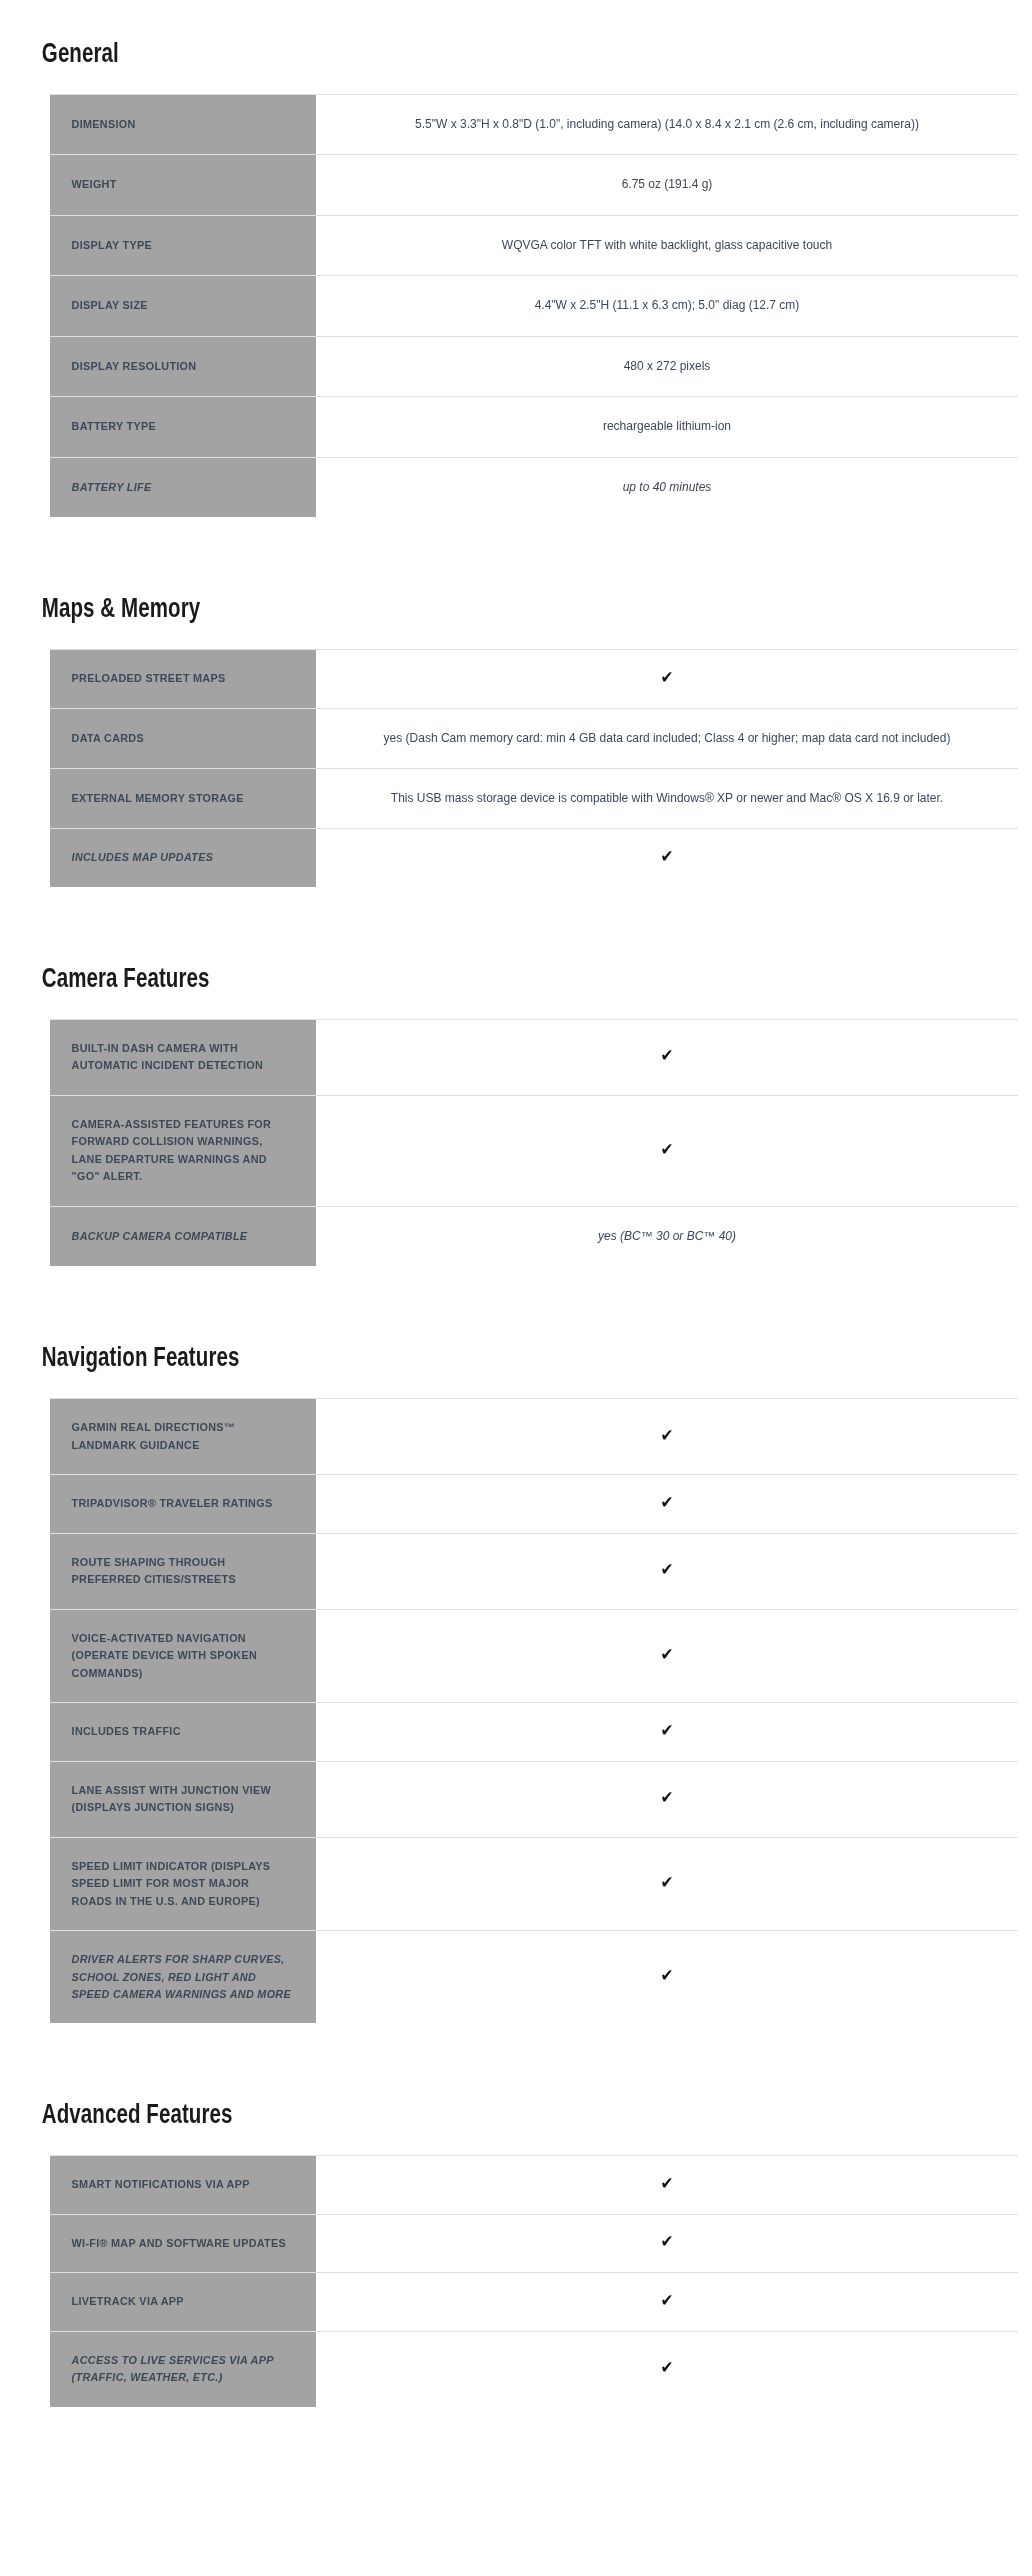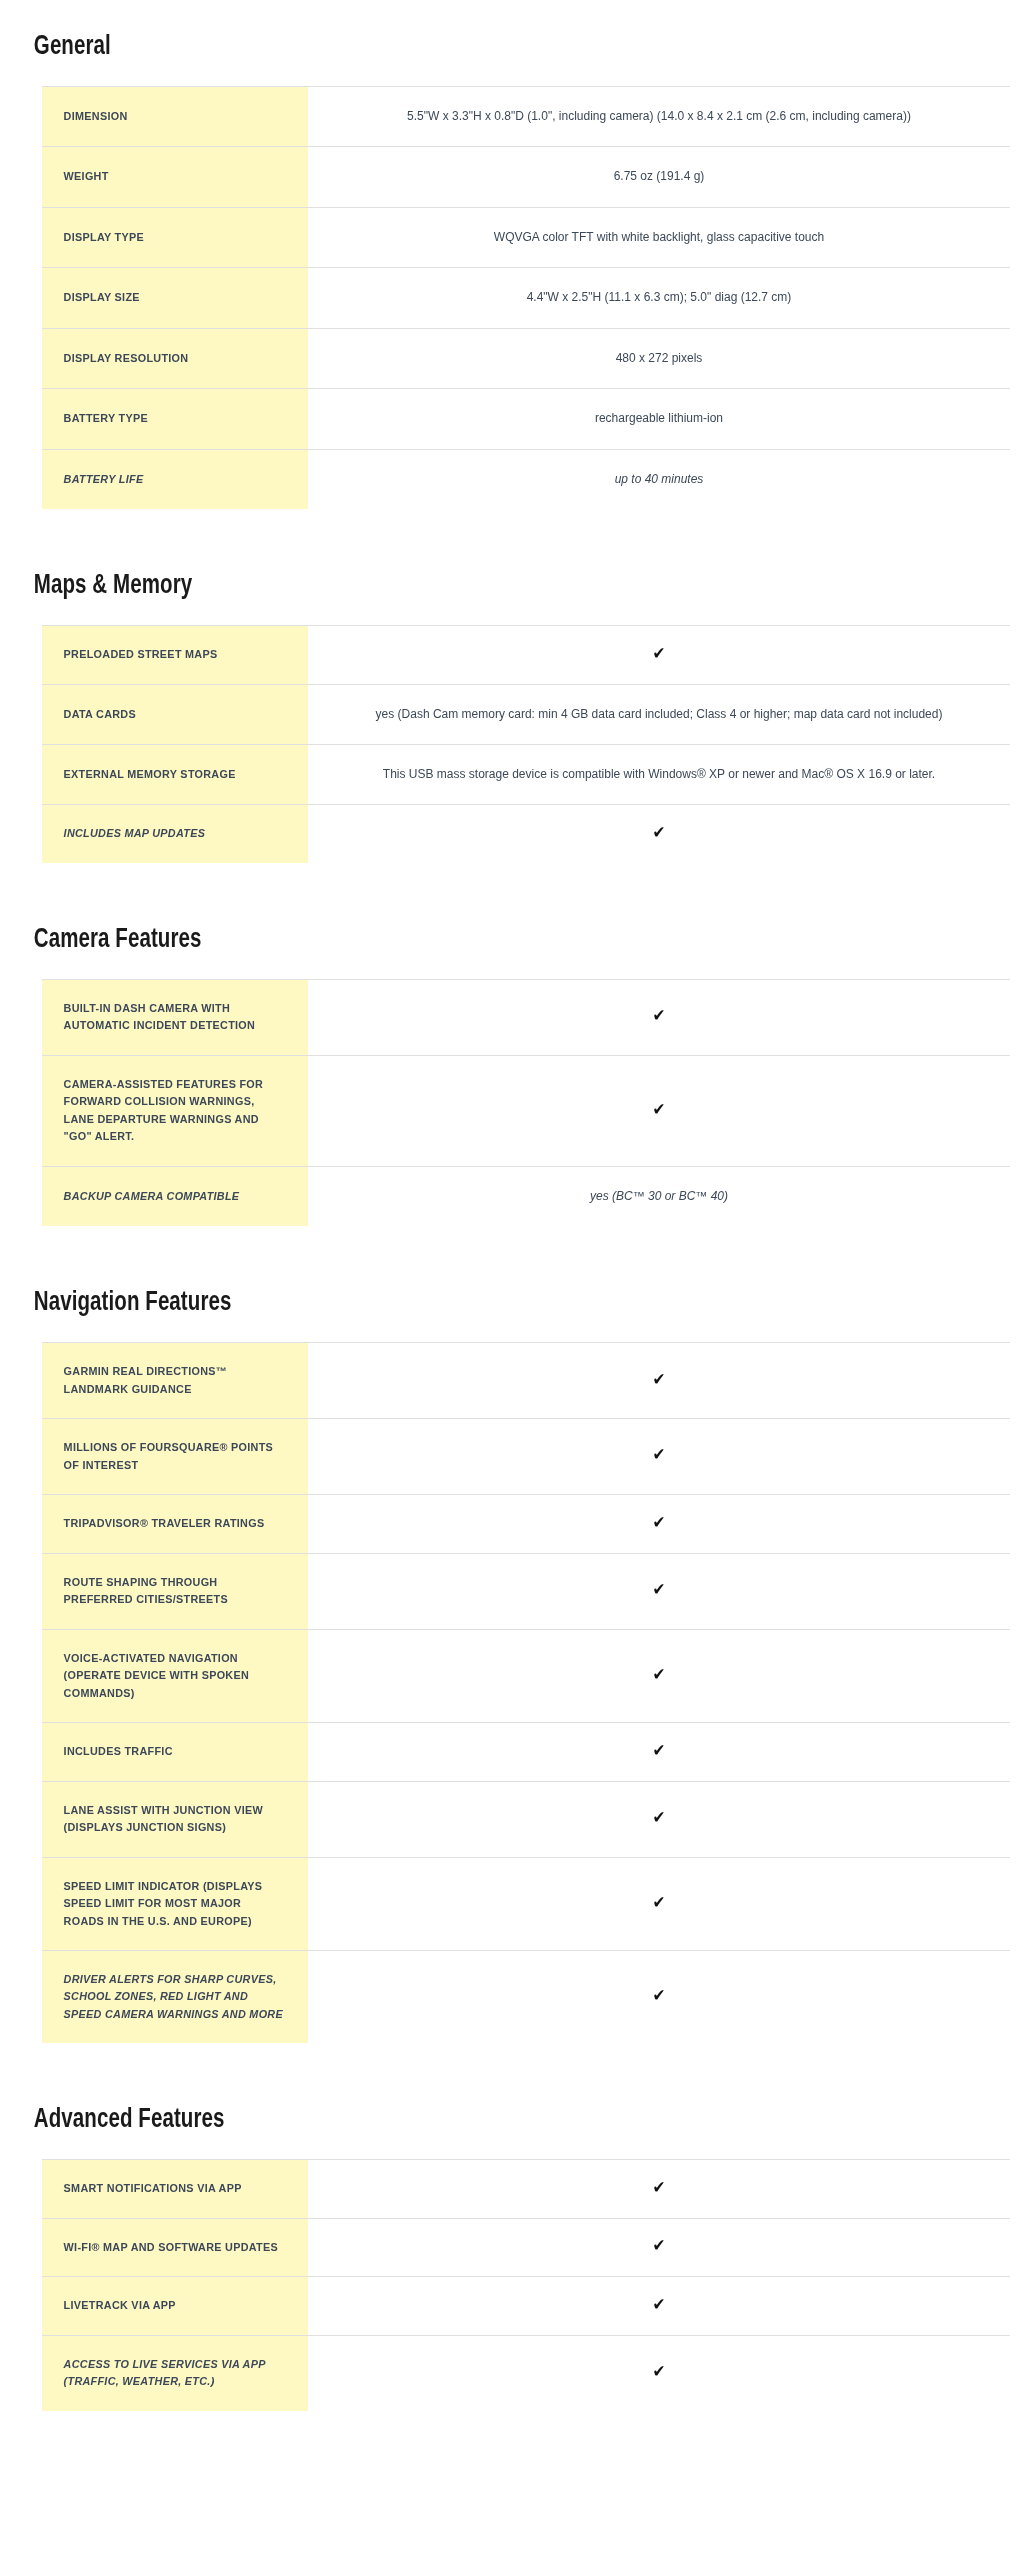--- a/index.html
+++ b/index.html
@@ -14,21 +14,21 @@
     font-family: "Liberation Sans", sans-serif;
     color: #3c4858;
     -webkit-font-smoothing: antialiased;
   }
   .page {
     width: 1032px;
     padding: 0;
     margin: 0 auto;
   }
   .spec-section {
-    margin: 8px;
+    margin: 16px;
   }
   .section-title {
     font-family: "Liberation Sans Narrow", "Liberation Sans", sans-serif;
     font-stretch: condensed;
     font-weight: 700;
     font-size: 27px;
     line-height: 1.1;
     letter-spacing: 0.1px;
     color: #1a1a1a;
     padding: 0 0 0 34px;
@@ -51,21 +51,21 @@
   }
   .spec-row {
     border-bottom: 0.9px solid #e0e0e0;
   }
   .spec-row:last-child {
     border-bottom: none;
     font-style: italic;
   }
   .spec-label {
     width: 266px;
-    background: #fef9c3;
+    background: #a3a3a3;
     vertical-align: middle;
     padding: 20px 23.4px 20px 21.6px;
     font-size: 10.8px;
     font-weight: 700;
     letter-spacing: 0.3px;
     line-height: 1.62;
     text-transform: uppercase;
     color: #3c4858;
     font-family: "Liberation Sans Narrow", "Liberation Sans", sans-serif;
     font-stretch: condensed;
@@ -197,24 +197,20 @@
         <div class="section-title-wrap">
           <h2 class="section-title">Navigation Features</h2>
         </div>
         <table class="spec-table">
           <tbody>
             <tr class="spec-row">
               <td class="spec-label">GARMIN REAL DIRECTIONS™ LANDMARK GUIDANCE</td>
               <td class="spec-value check"><span class="checkmark">✔</span></td>
             </tr>
             <tr class="spec-row">
-              <td class="spec-label">MILLIONS OF FOURSQUARE® POINTS OF INTEREST</td>
-              <td class="spec-value check"><span class="checkmark">✔</span></td>
-            </tr>
-            <tr class="spec-row">
               <td class="spec-label">TRIPADVISOR® TRAVELER RATINGS</td>
               <td class="spec-value check"><span class="checkmark">✔</span></td>
             </tr>
             <tr class="spec-row">
               <td class="spec-label">ROUTE SHAPING THROUGH PREFERRED CITIES/STREETS</td>
               <td class="spec-value check"><span class="checkmark">✔</span></td>
             </tr>
             <tr class="spec-row">
               <td class="spec-label">VOICE-ACTIVATED NAVIGATION (OPERATE DEVICE WITH SPOKEN COMMANDS)</td>
               <td class="spec-value check"><span class="checkmark">✔</span></td>

